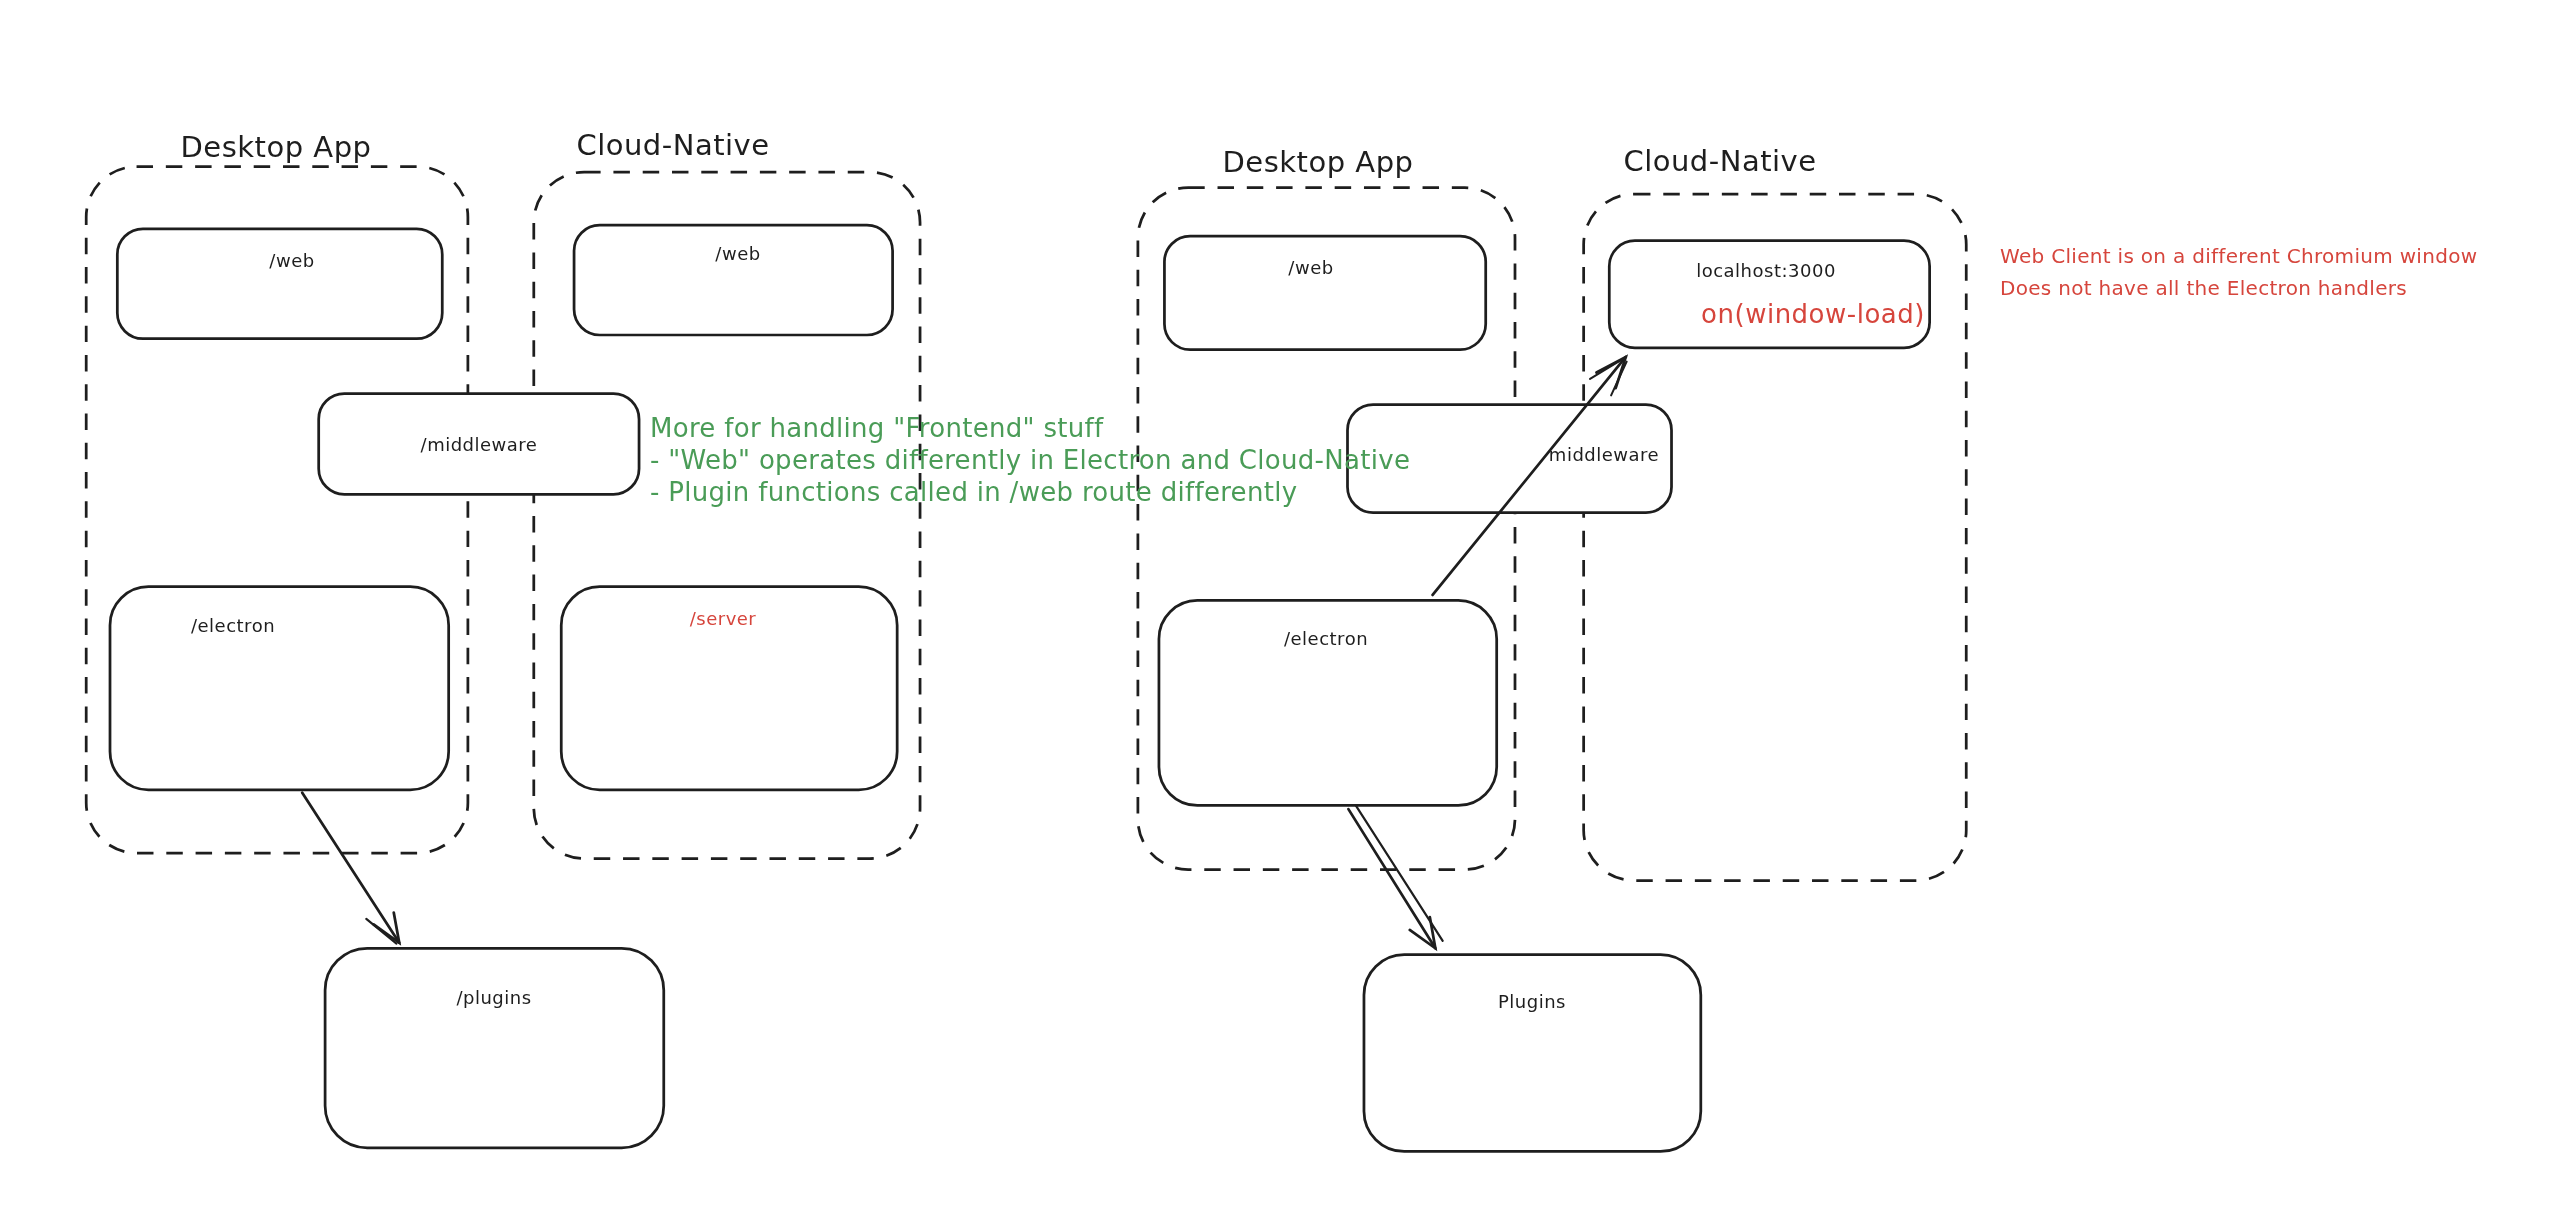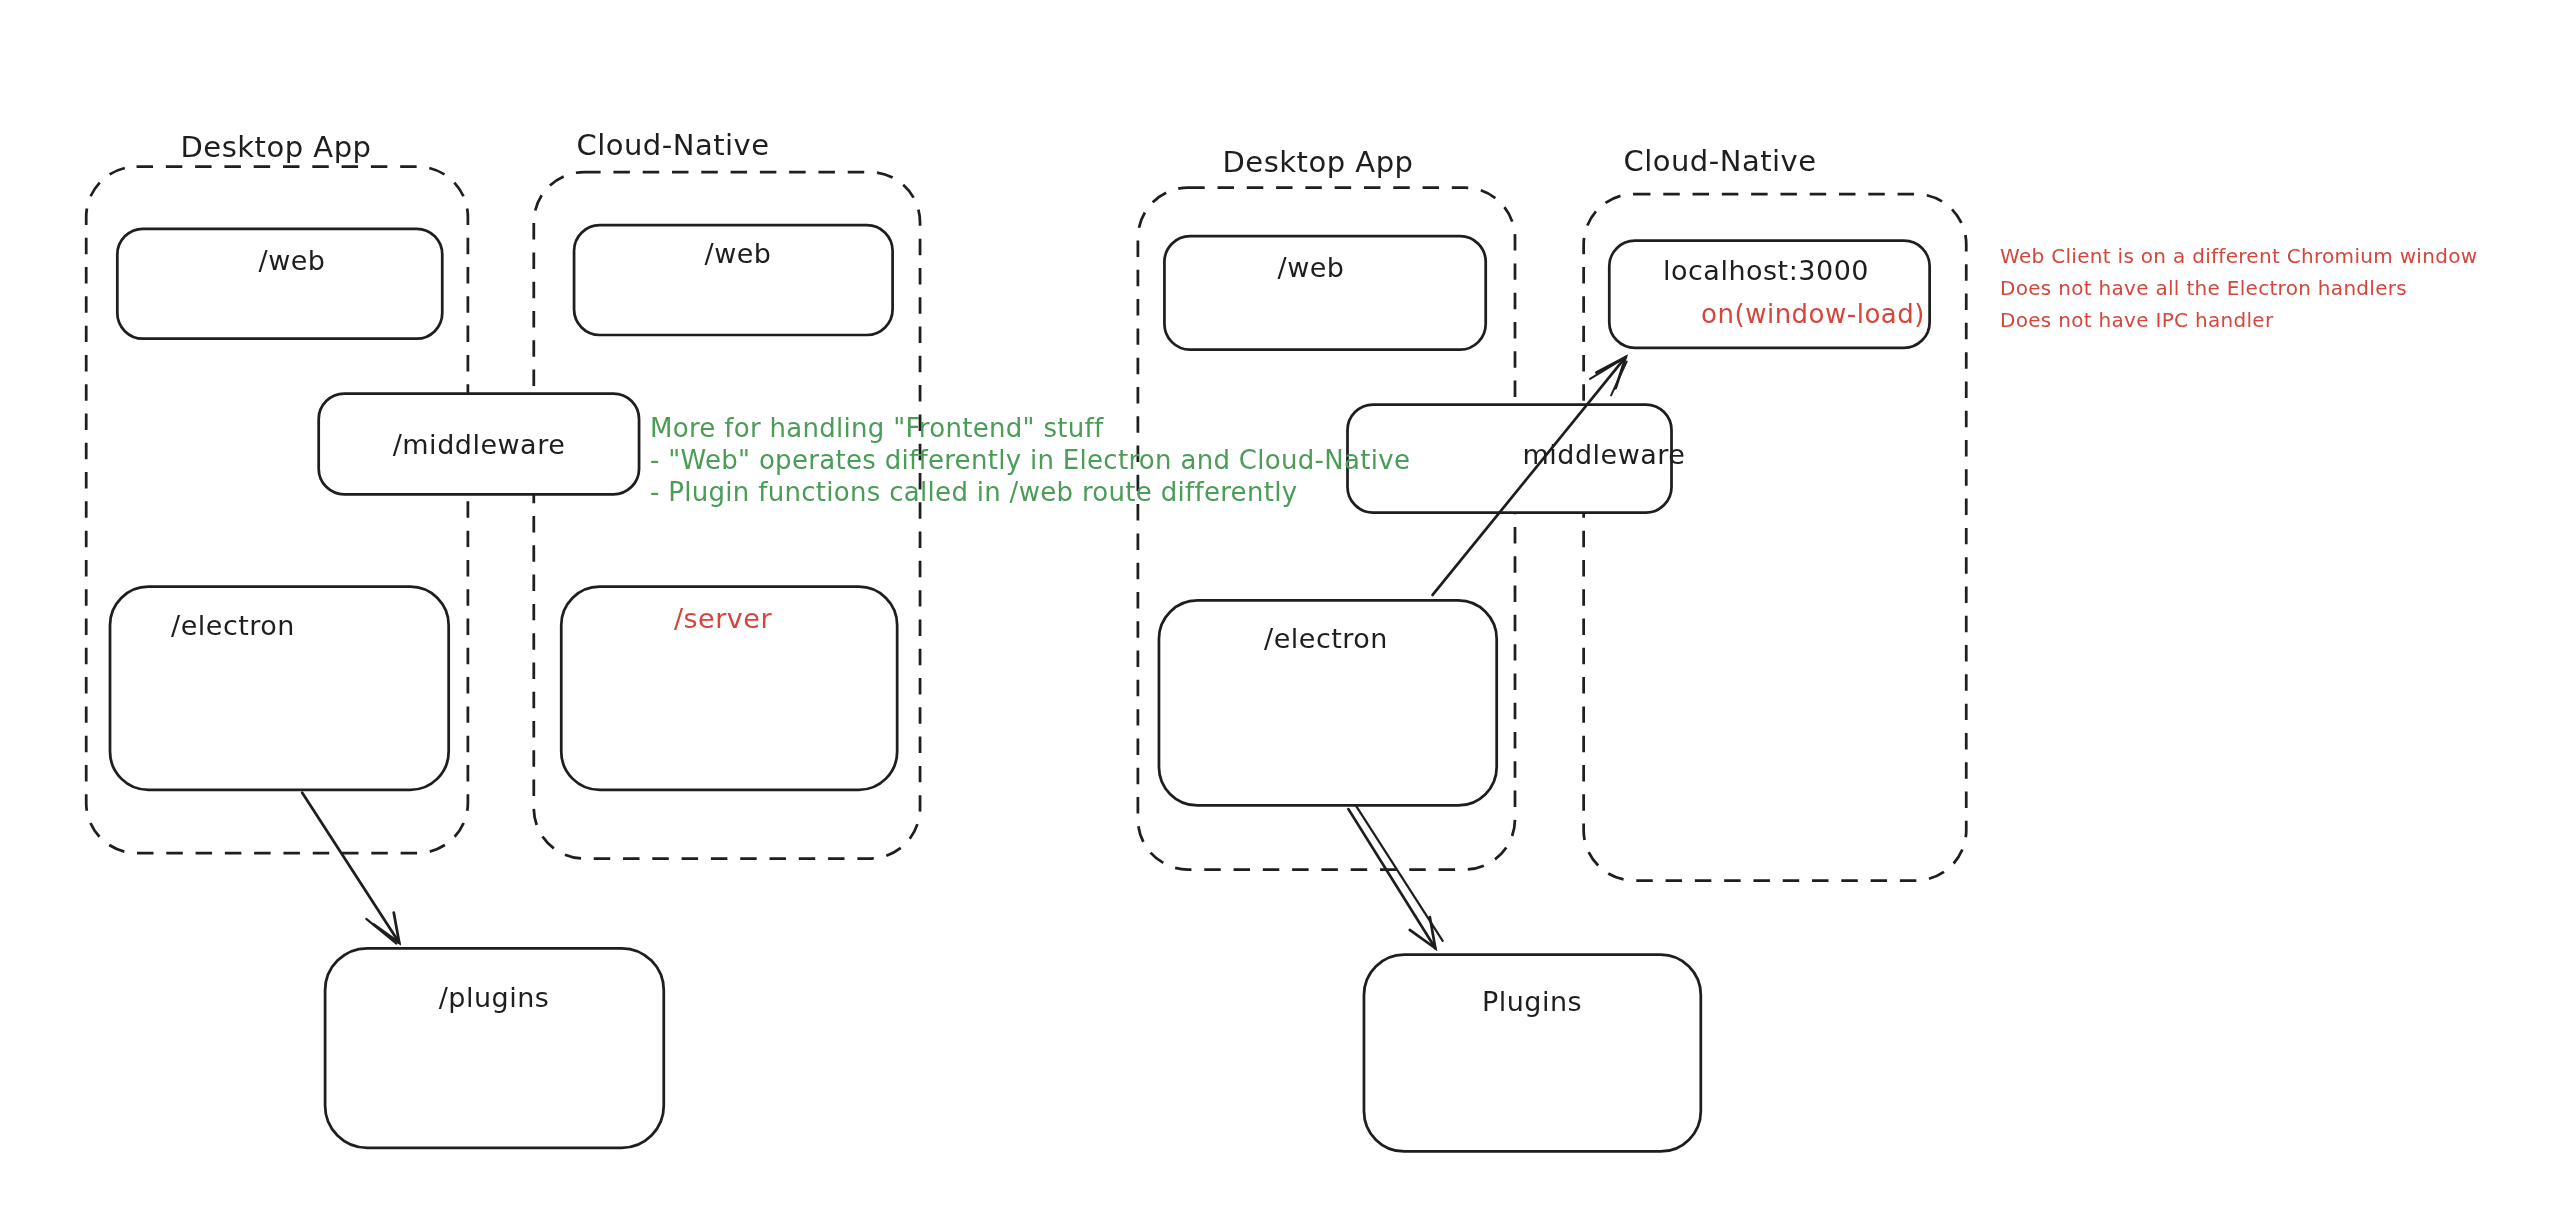--- a/index.html
+++ b/index.html
@@ -17,21 +17,21 @@
     background: var(--background);
     font-family: "DejaVu Sans", "Liberation Sans", sans-serif;
     color: var(--stroke);
     overflow: hidden;
   }
   .canvas svg { position: absolute; left: 0; top: 0; }
   .t {
     position: absolute;
     transform: translateX(-50%);
     white-space: nowrap;
-    font-size: 27px;
+    font-size: 18px;
     line-height: 33px;
     color: var(--stroke);
     letter-spacing: 0.5px;
   }
   .section-label { font-size: 29px; }
   .red-text { color: var(--red); }
   .note {
     position: absolute;
     white-space: nowrap;
     letter-spacing: 0.3px;
@@ -108,17 +108,16 @@
 
   <div class="note green" style="left:650px; top:412px">
     <div>More for handling "Frontend" stuff</div>
     <div>- "Web" operates differently in Electron and Cloud-Native</div>
     <div>- Plugin functions called in /web route differently</div>
   </div>
 
   <div class="note red" style="left:2000px; top:240px">
     <div>Web Client is on a different Chromium window</div>
     <div>Does not have all the Electron handlers</div>
-    <div>Does not have IPC handler</div>
   </div>
 
 </div>
 
 
 </body></html>

